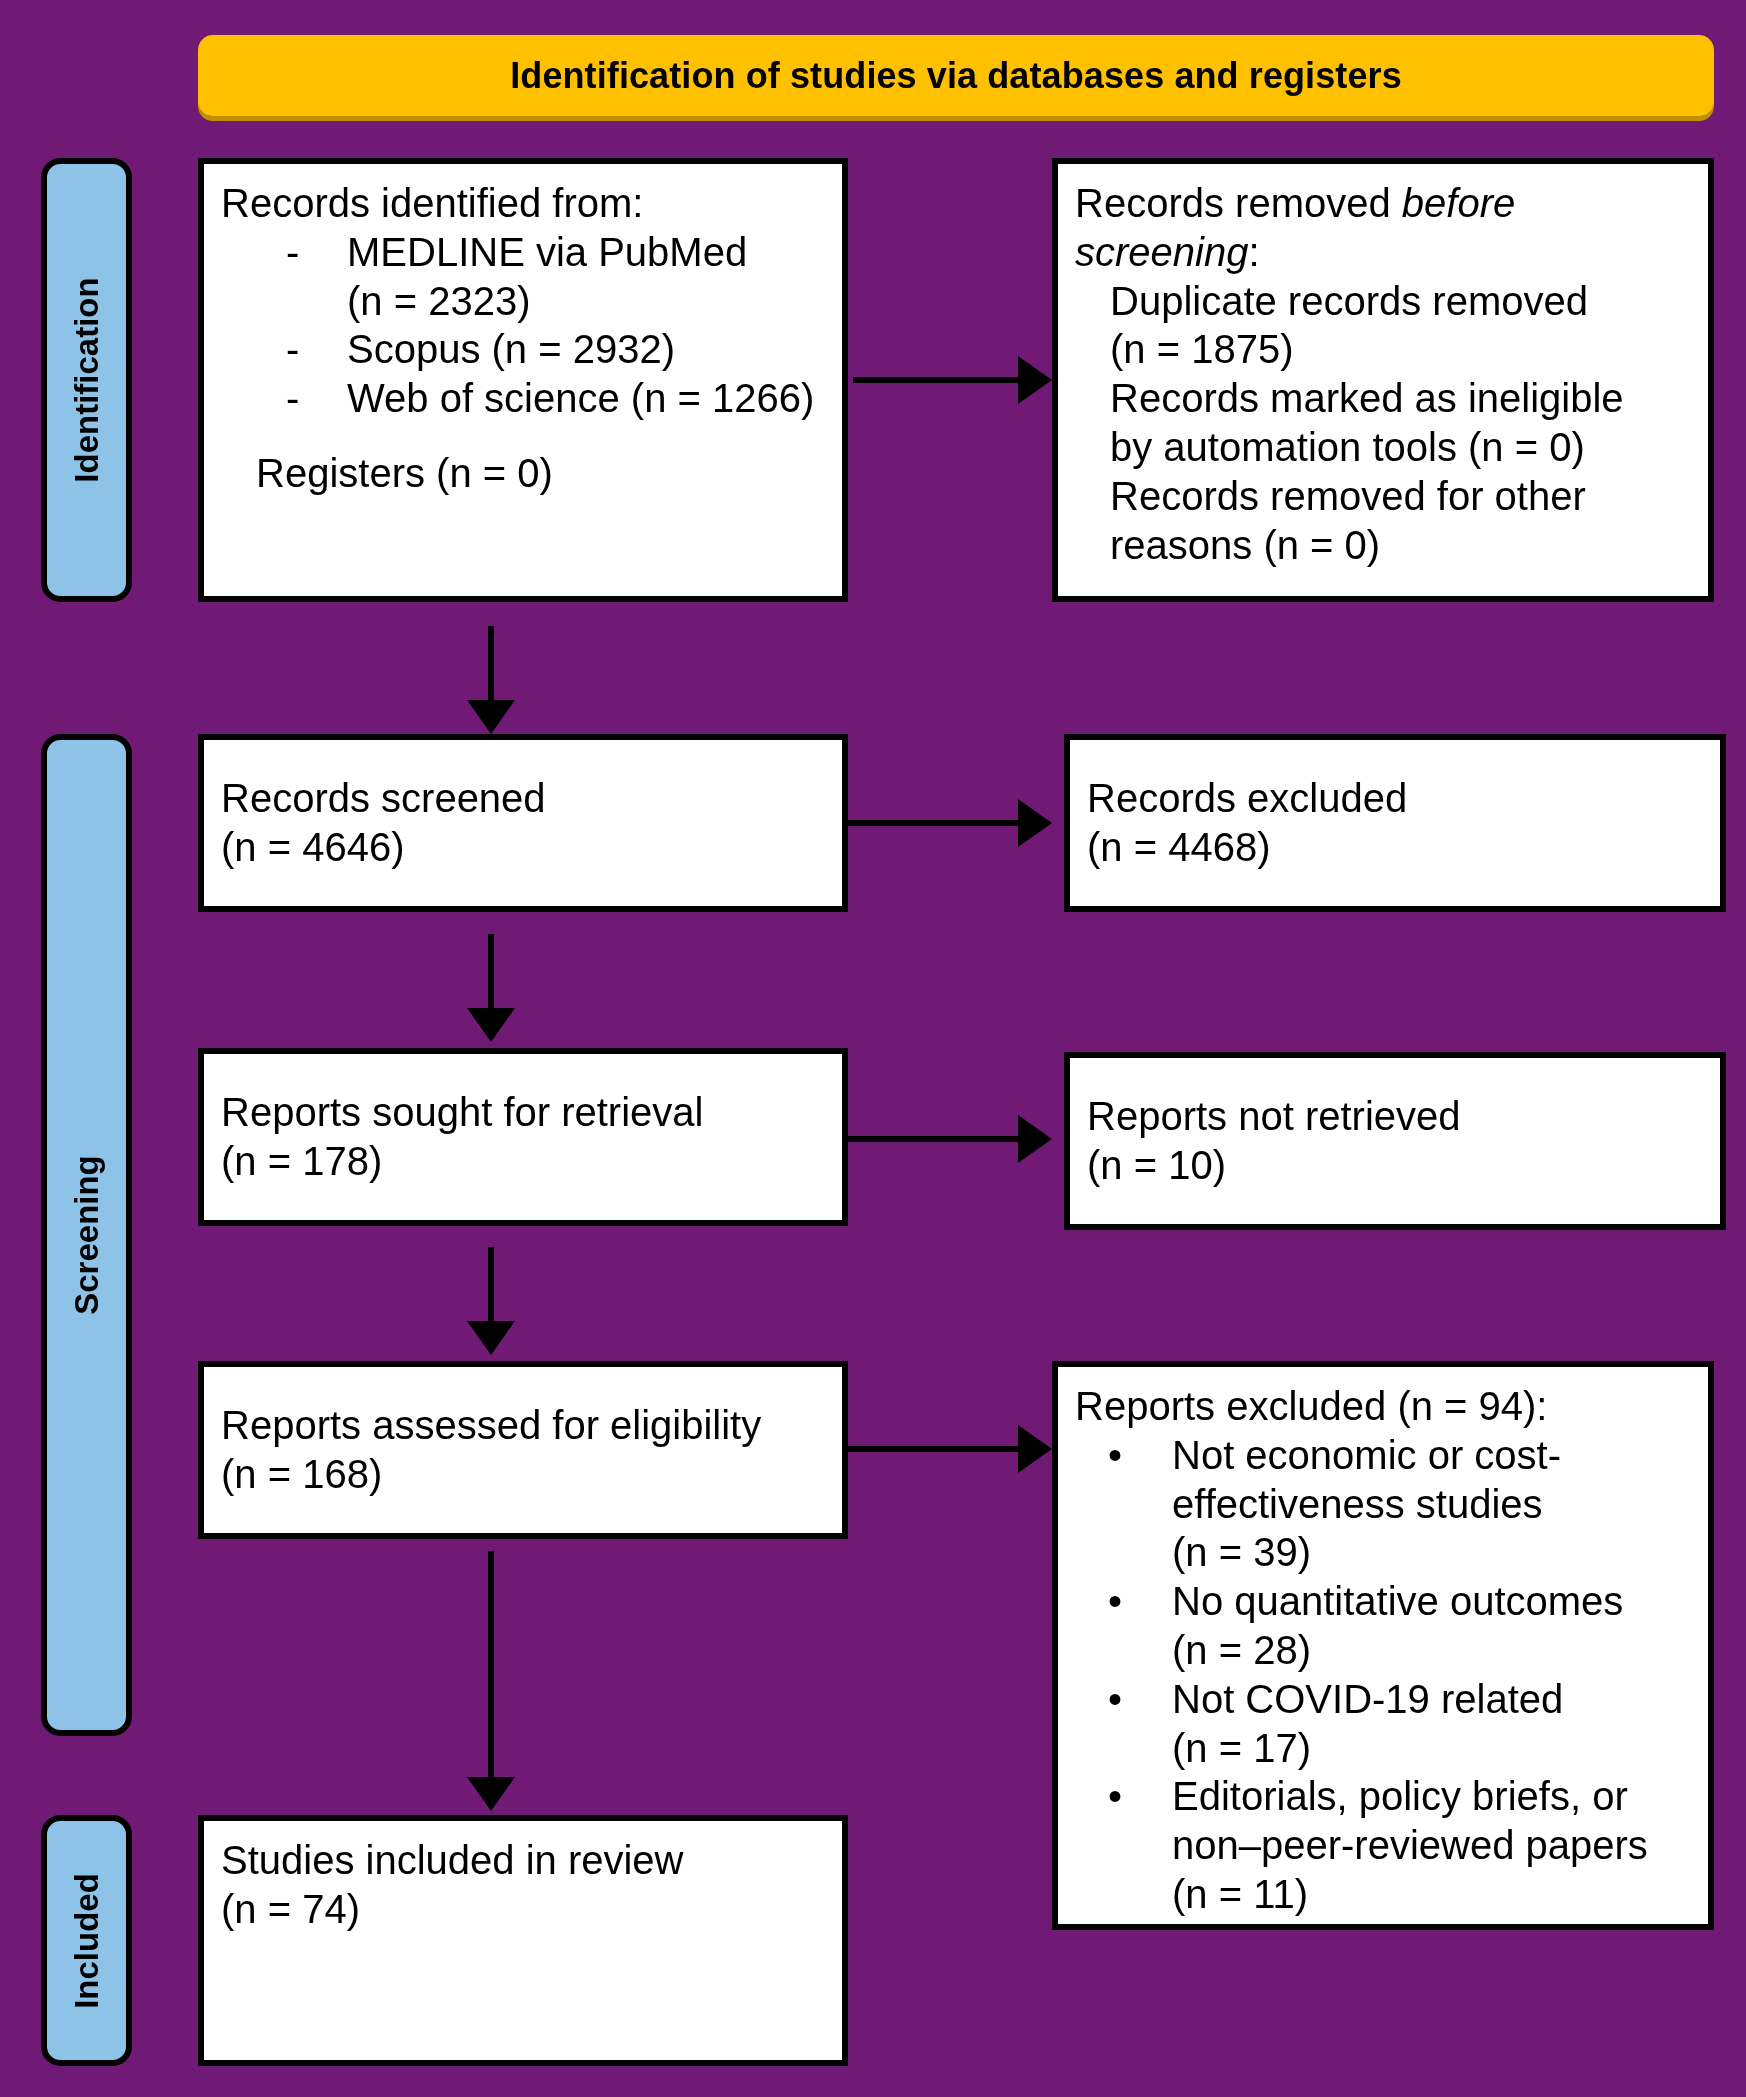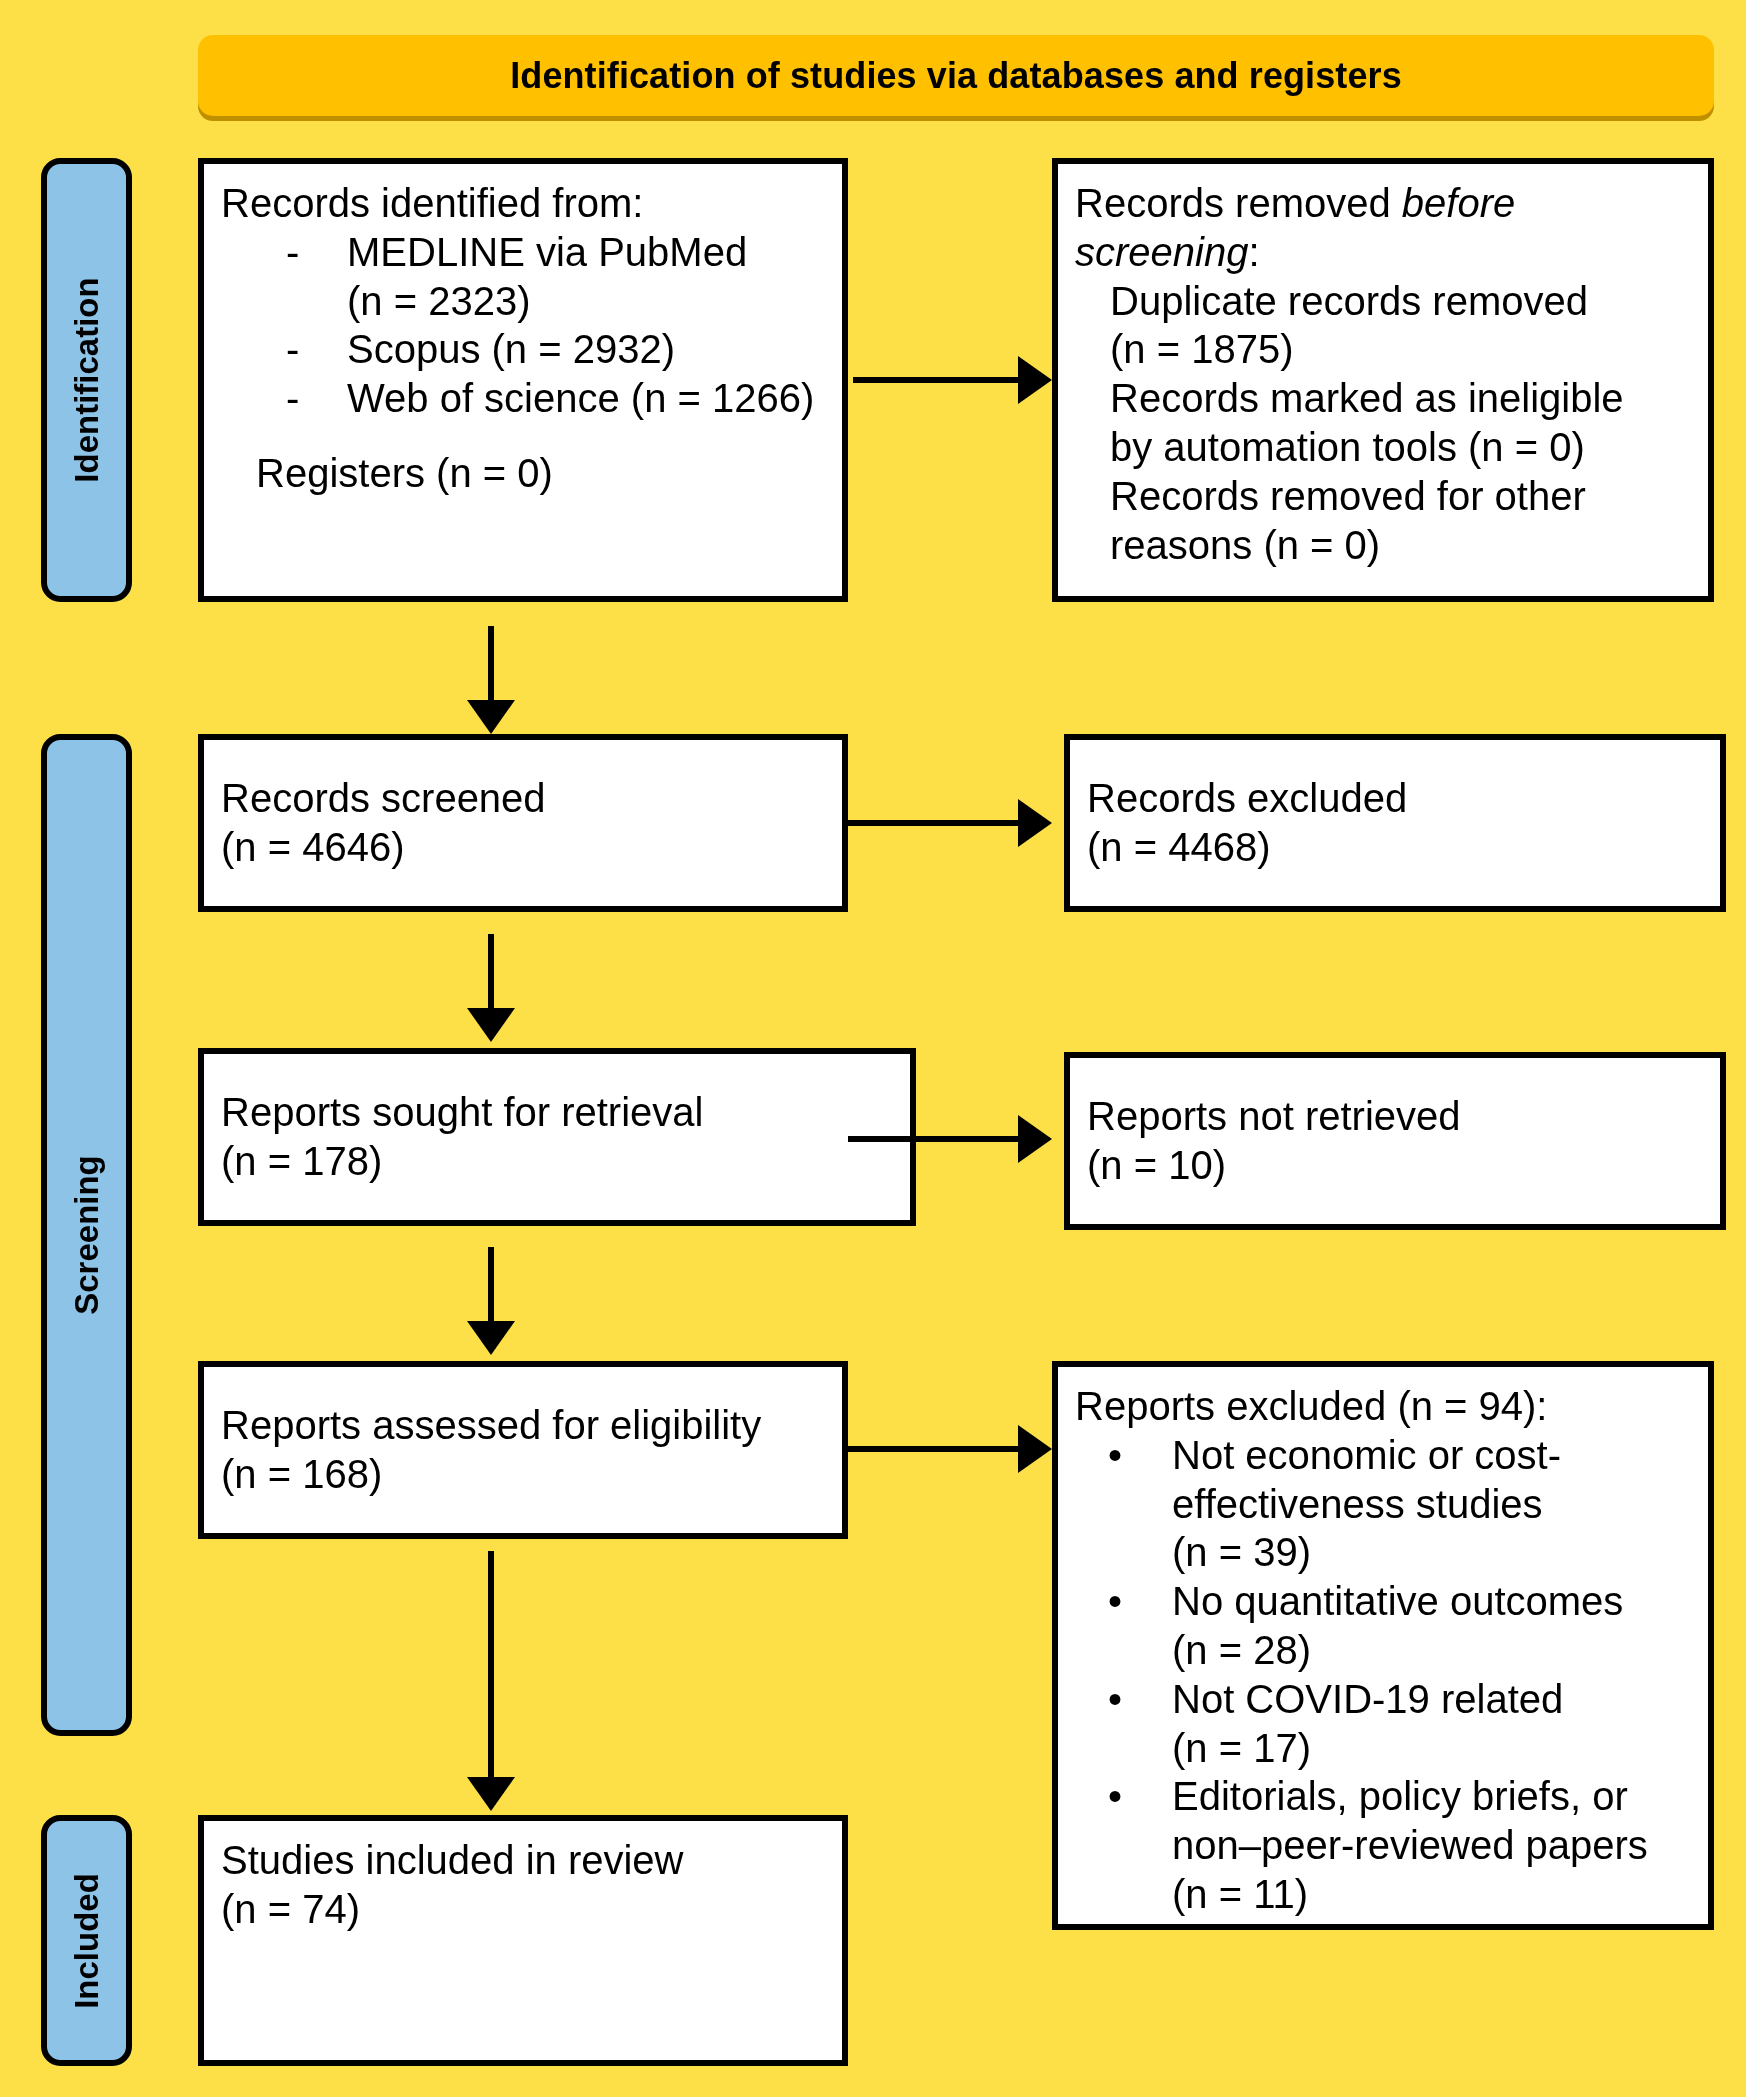--- a/index.html
+++ b/index.html
@@ -7,21 +7,21 @@
     padding: 0;
     background: #ffffff;
   }
   body {
     font-family: "Liberation Sans", sans-serif;
   }
   #canvas {
     position: relative;
     width: 1746px;
     height: 2097px;
-    background: #fde047;
+    background: #701a75;
     overflow: hidden;
   }
 
   
   .banner {
     position: absolute;
     background: #FFC000;
     border-radius: 15px;
     box-shadow: 0 5.1px 0 0 #c08f00;
     display: flex;
@@ -207,21 +207,21 @@
       <span class="line">(n = 4468)</span>
     </div>
   </div>
 
   <div class="hline" style="left:848px; top:820px; width:170px;"></div>
   <div class="arrow-right" style="left:1018px; top:799px;"></div>
 
   <div class="vline" style="left:488px; top:934px; height:77px;"></div>
   <div class="arrow-down" style="left:467px; top:1008px;"></div>
 
-  <div class="box" style="left:198px; top:1048px; width:718px; height:178px; display:flex; align-items:center;">
+  <div class="box" style="left:198px; top:1048px; width:650px; height:178px; display:flex; align-items:center;">
     <div class="box-body">
       <span class="line">Reports sought for retrieval</span>
       <span class="line">(n = 178)</span>
     </div>
   </div>
 
   <div class="box" style="left:1052px; top:1052px; width:662px; height:178px; display:flex; align-items:center;margin-left:12px;">
     <div class="box-body">
       <span class="line">Reports not retrieved</span>
       <span class="line">(n = 10)</span>

